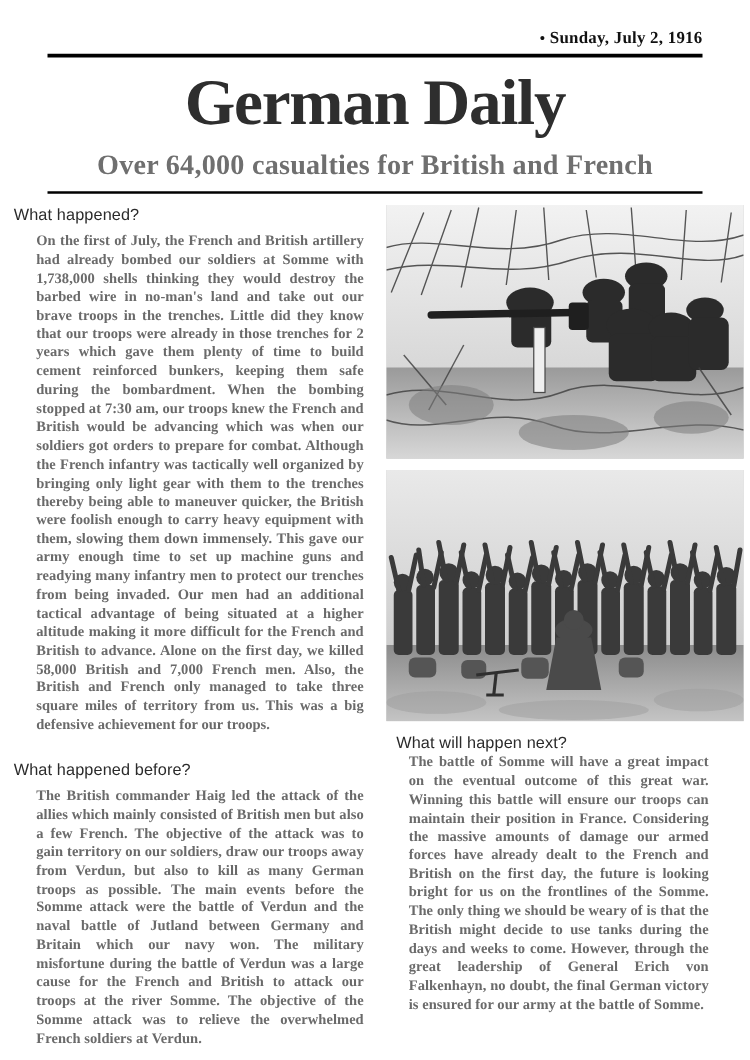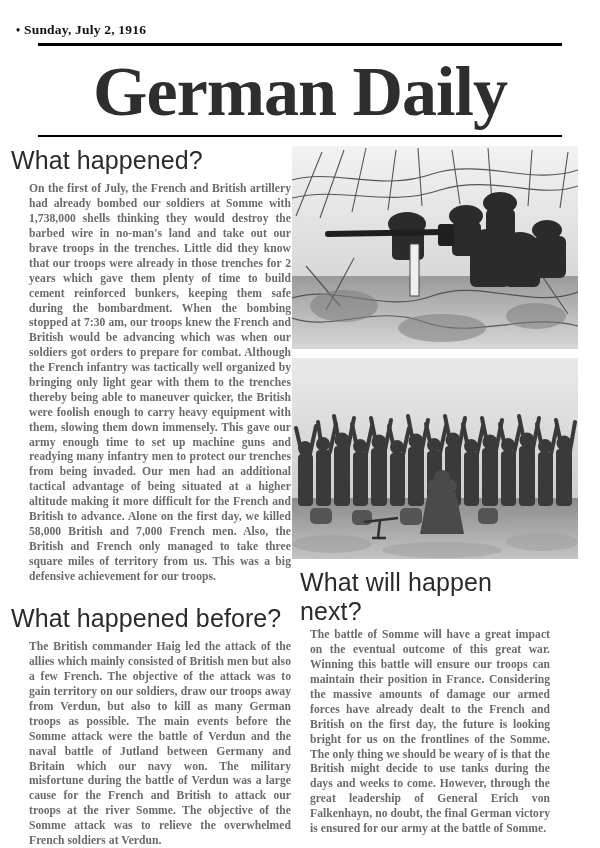--- a/index.html
+++ b/index.html
@@ -11,40 +11,40 @@
     position:relative;
   }
   .page{
     width:600px;height:848px;
     position:relative;
     box-sizing:border-box;
   }
 
   
   .dateline{
-    text-align:left;
+    text-align:right;
     padding:22px 38px 0 0;
     font-family:"Liberation Serif", serif;
     font-weight:bold;
     font-size:13.5px;
     color:#111111;
     letter-spacing:0.2px;
     margin-left:16px;
   }
   .dateline .bullet{font-size:12px;}
   .rule-thick{
     height:3px;
     background:#000000;
     margin:5px 38px 0 38px;
   }
   .masthead{
     text-align:center;
     font-family:"Liberation Serif", serif;
     font-weight:bold;
-    font-size:70px;
+    font-size:52px;
     line-height:1.02;
     color:#2e2e2e;
     margin:10px 0 0 0;
     letter-spacing:-1px;
   }
   .subtitle{
     text-align:center;
     font-family:"Liberation Serif", serif;
     font-weight:bold;
     font-size:22.5px;
@@ -66,28 +66,28 @@
     height:645px;
     box-sizing:border-box;
   }
   .col-left{
     position:absolute;
     left:11px; top:0;
     width:280px;
   }
   .col-right{
     position:absolute;
-    left:292px; top:0;
+    left:309px; top:0;
     width:258px;
   }
 
   h2.section{
     font-family:"Liberation Sans", sans-serif;
     font-weight:normal;
-    font-size:25px;
+    font-size:13px;
     color:#2b2b2b;
     margin:0 0 7px 0;
     letter-spacing:0.1px;
   }
   h2.section.before{margin-top:20px;}
   h2.next{margin:9px 0 2px 8px;}
 
   p.body{
     font-family:"Liberation Serif", serif;
     font-weight:bold;
@@ -118,20 +118,21 @@
 
   <div class="dateline">
     <span class="bullet">•</span>
     <span>Sunday, July 2, 1916</span>
   </div>
 
   <div class="rule-thick"></div>
 
   <h1 class="masthead">German Daily</h1>
 
+  <div class="subtitle">Over 64,000 casualties for British and French</div>
 
   <div class="rule-thin"></div>
 
   <div class="columns">
 
     <div class="col-left">
       <h2 class="section">What happened?</h2>
       <p class="body">On the first of July, the French and British artillery had already bombed our soldiers  at Somme with 1,738,000 shells thinking they would destroy the barbed wire in no-man's land and take out our brave troops in the trenches. Little did they know that our troops were already in those trenches for 2 years which gave them plenty of time to build cement reinforced bunkers, keeping them safe during the bombardment. When the bombing stopped at 7:30 am, our troops knew the French and British would be advancing which was when our soldiers got orders to prepare for combat. Although the French infantry was tactically well organized by bringing only light gear with them to the trenches thereby being able to maneuver quicker, the British were foolish enough to carry heavy equipment with them, slowing them down immensely. This gave our army enough time to set up  machine guns and readying many infantry men to protect our trenches from being invaded. Our men had an additional tactical advantage of being situated at a higher altitude making it more difficult for the French and British to advance. Alone on the first day, we killed 58,000 British and 7,000 French men. Also, the British and French only managed to take three square miles of territory from us. This was a big defensive achievement for our troops.</p>
 
       <h2 class="section before">What happened before?</h2>

